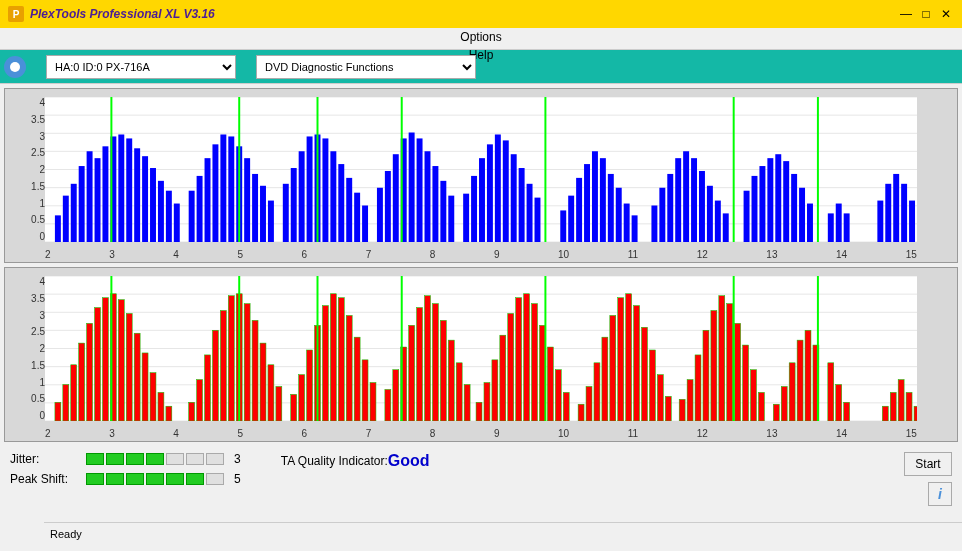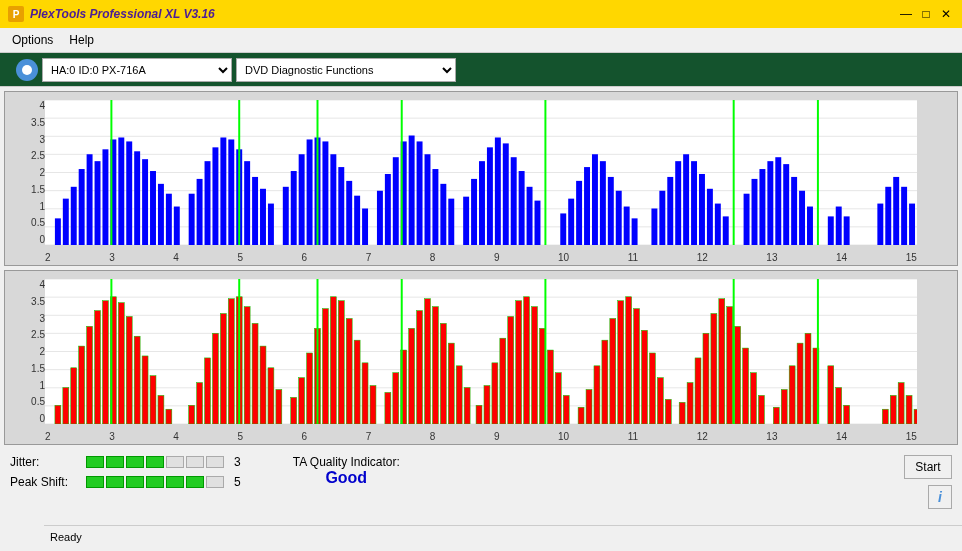--- a/index.html
+++ b/index.html
@@ -19,33 +19,34 @@
     .title-bar-text { font-size: 12px; font-weight: 600; color: #4c1d95; font-style: italic; }
     .title-bar-controls { display: flex; gap: 4px; }
     .title-btn { width: 16px; height: 16px; background: none; border: none; cursor: pointer; font-size: 12px; display: flex; align-items: center; justify-content: center; }
 
     
     .menu-bar {
       background: #f0f0f0;
       height: 22px;
       display: flex;
       align-items: center;
-      padding: 12px 4px;
+      padding: 0 4px;
       border-bottom: 1px solid #ccc;
+      flex-direction: column;
     }
     .menu-item { padding: 2px 8px; cursor: pointer; font-size: 12px; }
 
     
     .toolbar {
-      background: #14532d;
+      background: #14b8a6;
       height: 34px;
       display: flex;
       align-items: center;
-      padding: 0 16px;
-      gap: 4px;
+      padding: 0 4px;
+      gap: 20px;
       border-bottom: 1px solid #ccc;
     }
     .drive-icon { width: 22px; height: 22px; background: #4a90d9; border-radius: 50%; display: flex; align-items: center; justify-content: center; }
     .drive-icon-inner { width: 10px; height: 10px; background: #fff; border-radius: 50%; }
     .toolbar select {
       height: 24px;
       font-size: 11px;
       border: 1px solid #aaa;
       background: white;
       padding: 0 4px;
@@ -135,23 +136,23 @@
       border: 1px solid #009900;
     }
     .meter-segment.empty {
       background: #e0e0e0;
       border: 1px solid #aaa;
     }
     .meter-value { font-size: 12px; margin-left: 4px; }
 
     .ta-quality {
       display: flex;
-      flex-direction: column;
-      align-items: center;
-      margin-left: 32px;
+      flex-direction: row;
+      align-items: center;
+      margin-left: 20px;
     }
     .ta-label { font-size: 12px; }
     .ta-value { font-size: 16px; font-weight: bold; color: #0000cc; }
 
     .start-button {
       margin-left: auto;
       display: flex;
       flex-direction: column;
       gap: 6px;
       align-items: flex-end;

